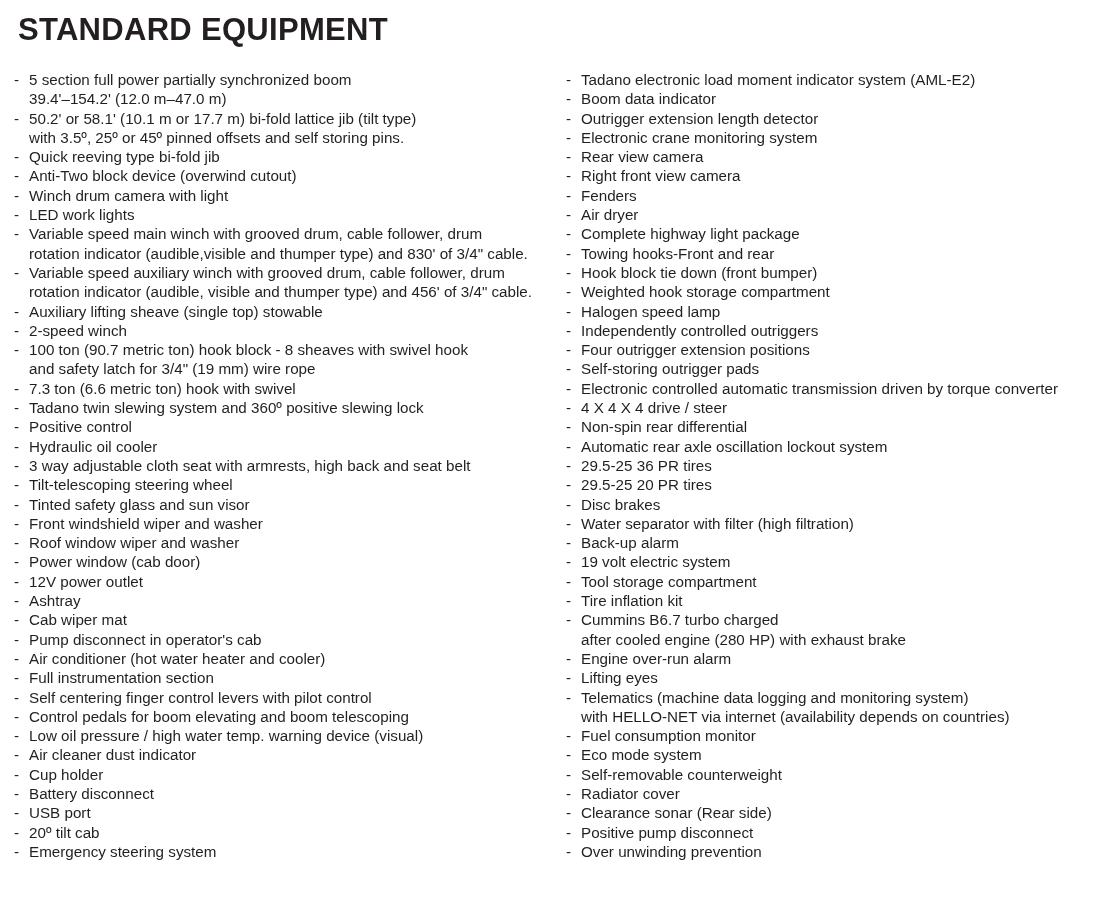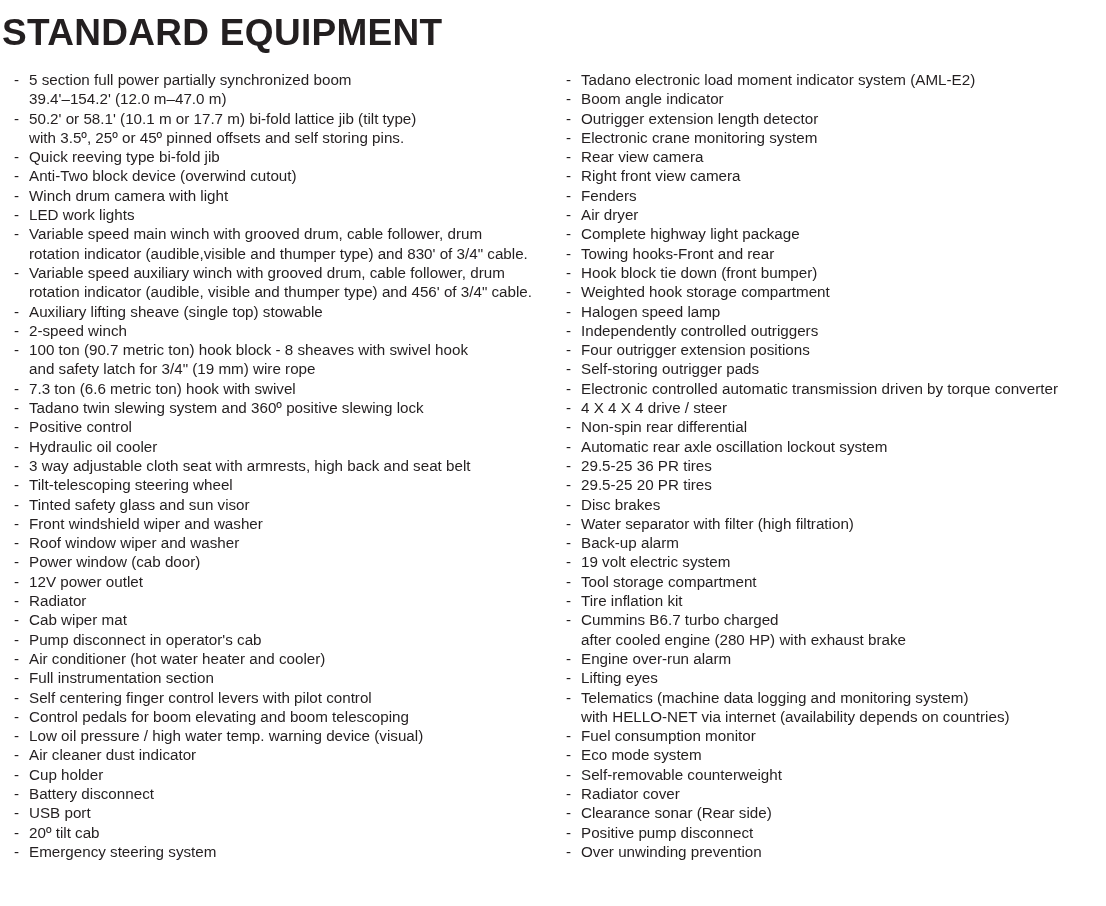--- a/index.html
+++ b/index.html
@@ -16,23 +16,23 @@
   }
   .page {
     position: relative;
     width: 1106px;
     height: 906px;
     box-sizing: border-box;
     padding: 0;
   }
   .page-title {
     position: absolute;
-    left: 2px;
+    left: 18px;
     top: 12px;
-    font-size: 37px;
+    font-size: 31px;
     font-weight: bold;
     letter-spacing: 0.3px;
     color: #231f20;
   }
   .columns {
     position: absolute;
     left: 0;
     top: 70px;
     width: 1106px;
     display: flex;
@@ -106,41 +106,41 @@
           <li><span class="dash">-</span><span class="txt">Tadano twin slewing system and 360º positive slewing lock</span></li>
           <li><span class="dash">-</span><span class="txt">Positive control</span></li>
           <li><span class="dash">-</span><span class="txt">Hydraulic oil cooler</span></li>
           <li><span class="dash">-</span><span class="txt">3 way adjustable cloth seat with armrests, high back and seat belt</span></li>
           <li><span class="dash">-</span><span class="txt">Tilt-telescoping steering wheel</span></li>
           <li><span class="dash">-</span><span class="txt">Tinted safety glass and sun visor</span></li>
           <li><span class="dash">-</span><span class="txt">Front windshield wiper and washer</span></li>
           <li><span class="dash">-</span><span class="txt">Roof window wiper and washer</span></li>
           <li><span class="dash">-</span><span class="txt">Power window (cab door)</span></li>
           <li><span class="dash">-</span><span class="txt">12V power outlet</span></li>
-          <li><span class="dash">-</span><span class="txt">Radiator</span></li>
+          <li><span class="dash">-</span><span class="txt">Ashtray</span></li>
           <li><span class="dash">-</span><span class="txt">Cab wiper mat</span></li>
           <li><span class="dash">-</span><span class="txt">Pump disconnect in operator's cab</span></li>
           <li><span class="dash">-</span><span class="txt">Air conditioner (hot water heater and cooler)</span></li>
           <li><span class="dash">-</span><span class="txt">Full instrumentation section</span></li>
           <li><span class="dash">-</span><span class="txt">Self centering finger control levers with pilot control</span></li>
           <li><span class="dash">-</span><span class="txt">Control pedals for boom elevating and boom telescoping</span></li>
           <li><span class="dash">-</span><span class="txt">Low oil pressure / high water temp. warning device (visual)</span></li>
           <li><span class="dash">-</span><span class="txt">Air cleaner dust indicator</span></li>
           <li><span class="dash">-</span><span class="txt">Cup holder</span></li>
           <li><span class="dash">-</span><span class="txt">Battery disconnect</span></li>
           <li><span class="dash">-</span><span class="txt">USB port</span></li>
           <li><span class="dash">-</span><span class="txt">20º tilt cab</span></li>
           <li><span class="dash">-</span><span class="txt">Emergency steering system</span></li>
         </ul>
     </div>
 
     <div class="col col-right">
       <ul class="spec-list" id="right-list">
           <li><span class="dash">-</span><span class="txt">Tadano electronic load moment indicator system (AML-E2)</span></li>
-          <li><span class="dash">-</span><span class="txt">Boom angle indicator</span></li>
+          <li><span class="dash">-</span><span class="txt">Boom data indicator</span></li>
           <li><span class="dash">-</span><span class="txt">Outrigger extension length detector</span></li>
           <li><span class="dash">-</span><span class="txt">Electronic crane monitoring system</span></li>
           <li><span class="dash">-</span><span class="txt">Rear view camera</span></li>
           <li><span class="dash">-</span><span class="txt">Right front view camera</span></li>
           <li><span class="dash">-</span><span class="txt">Fenders</span></li>
           <li><span class="dash">-</span><span class="txt">Air dryer</span></li>
           <li><span class="dash">-</span><span class="txt">Complete highway light package</span></li>
           <li><span class="dash">-</span><span class="txt">Towing hooks-Front and rear</span></li>
           <li><span class="dash">-</span><span class="txt">Hook block tie down (front bumper)</span></li>
           <li><span class="dash">-</span><span class="txt">Weighted hook storage compartment</span></li>

